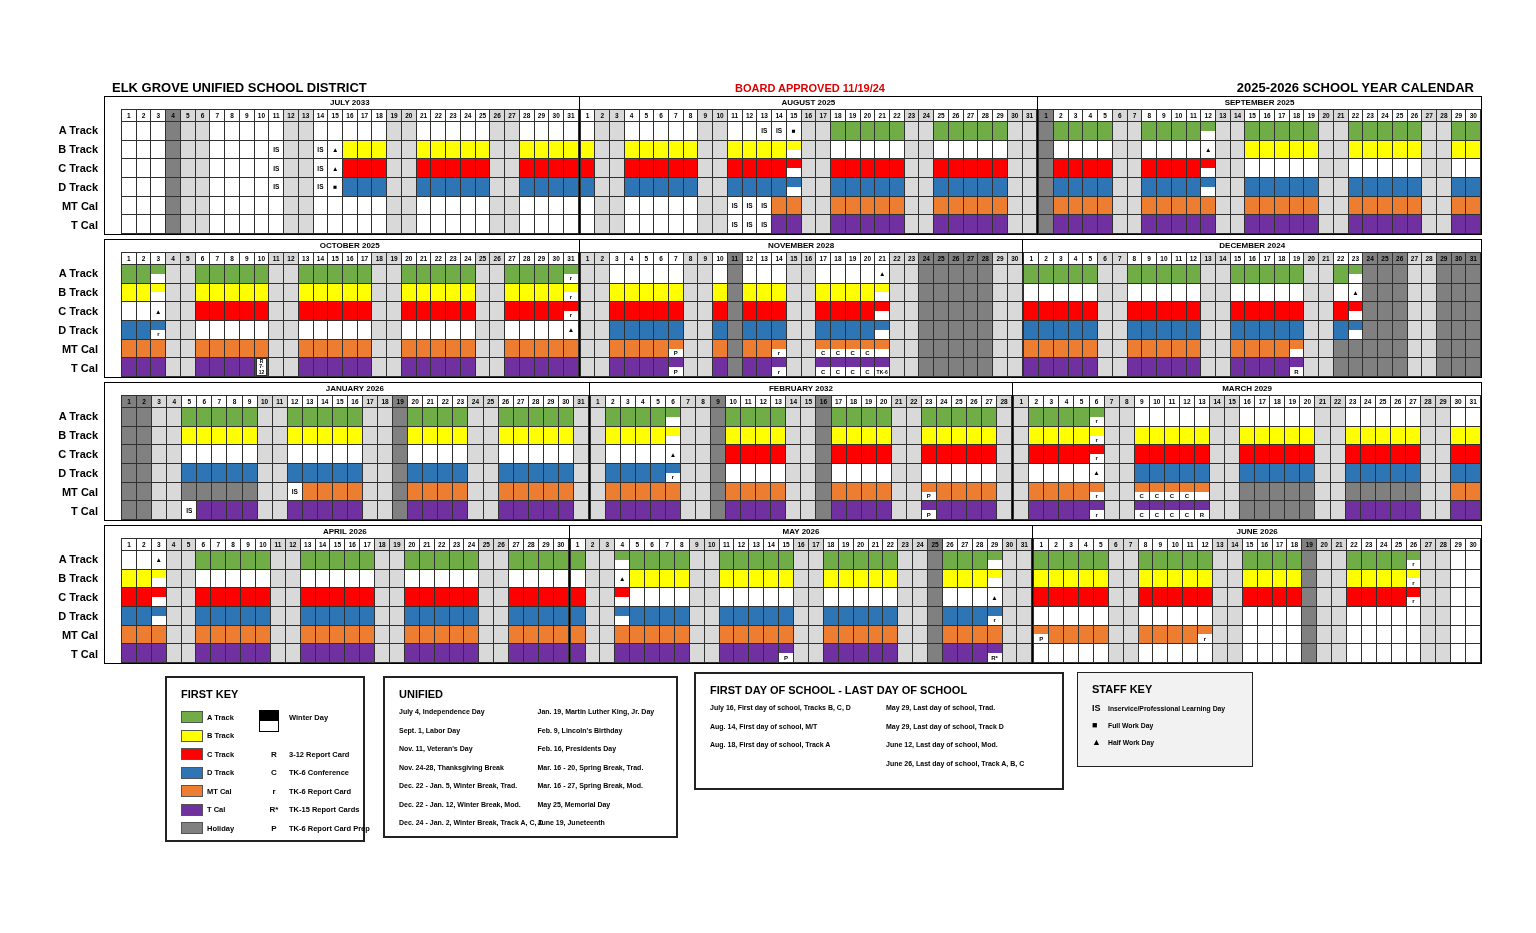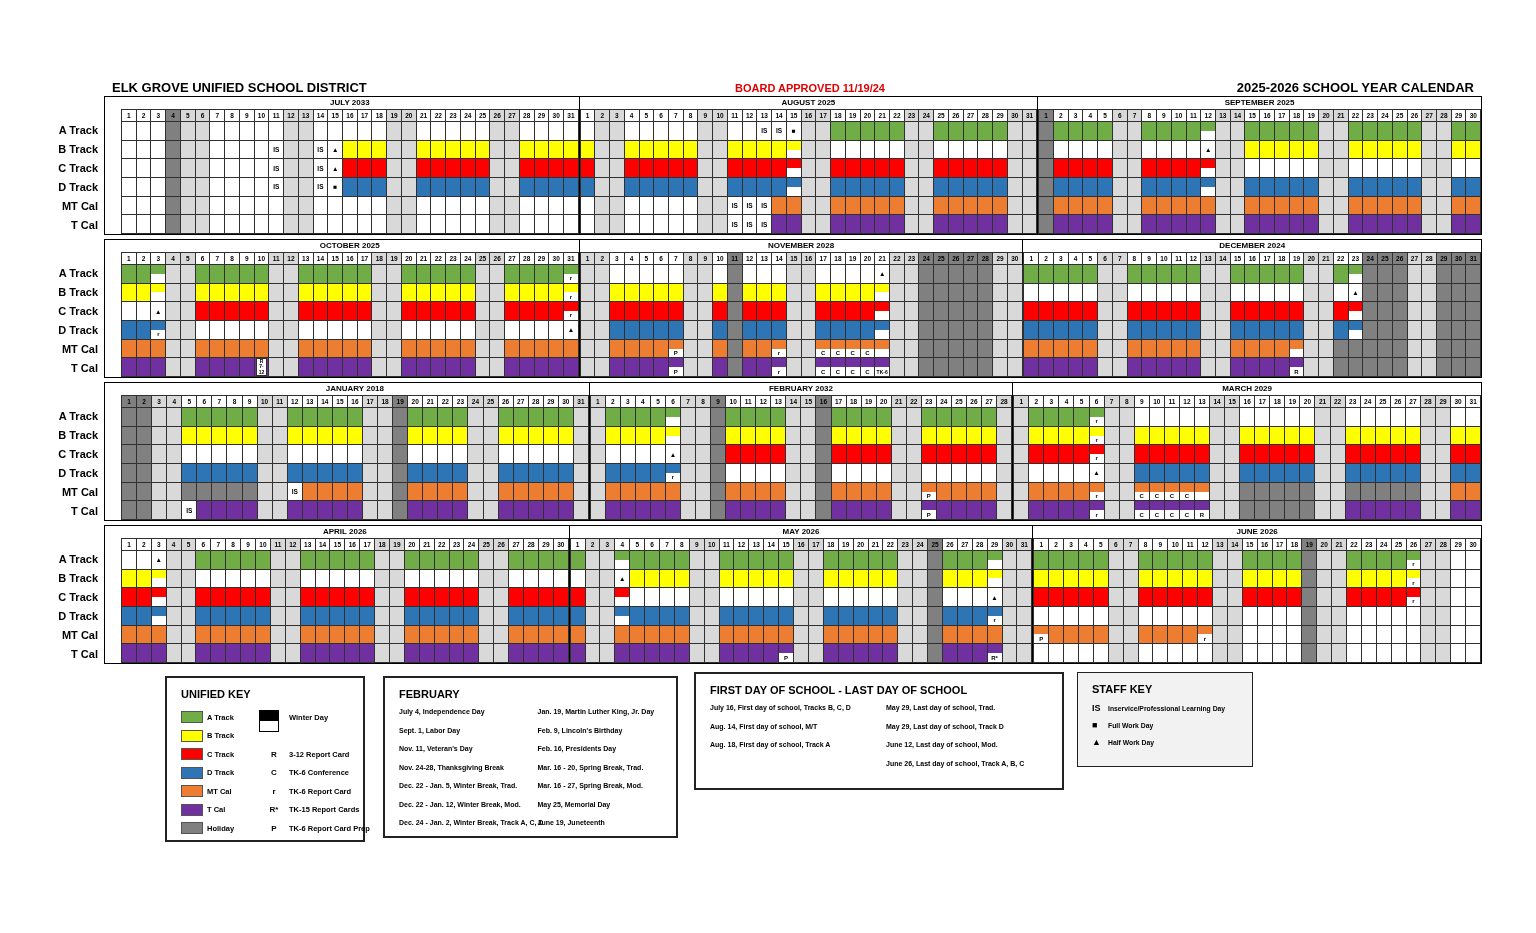--- a/index.html
+++ b/index.html
@@ -1564,21 +1564,21 @@
         <div class="track-label" style="top: 25px;">A Track</div>
         <div class="track-label" style="top: 44px;">B Track</div>
         <div class="track-label" style="top: 63px;">C Track</div>
         <div class="track-label" style="top: 82px;">D Track</div>
         <div class="track-label" style="top: 101px;">MT Cal</div>
         <div class="track-label" style="top: 120px;">T Cal</div>
       </div>
     <div class="bandbox">
         <div class="months-row">
           <div class="month" style="flex-grow: 31;">
-            <div class="month-title">JANUARY 2018</div>
+            <div class="month-title">JANUARY 2026</div>
             <div class="num-row">
               <div class="num-cell" style="background: rgb(128, 128, 128);">1</div>
               <div class="num-cell" style="background: rgb(128, 128, 128);">2</div>
               <div class="num-cell" style="background: rgb(217, 217, 217);">3</div>
               <div class="num-cell" style="background: rgb(217, 217, 217);">4</div>
               <div class="num-cell">5</div>
               <div class="num-cell">6</div>
               <div class="num-cell">7</div>
               <div class="num-cell">8</div>
               <div class="num-cell">9</div>
@@ -3015,21 +3015,21 @@
               <div class="cell" style="background: rgb(217, 217, 217);"></div>
               <div class="cell" style="background: rgb(255, 255, 255);"></div>
               <div class="cell" style="background: rgb(255, 255, 255);"></div>
             </div>
           </div>
         </div>
       </div>
   </div>
 
   <div class="legend-box" id="parent-key">
-    <div class="legend-title">UNIFIED KEY</div>
+    <div class="legend-title">FIRST KEY</div>
     <div class="pk-grid">
         <div class="pk-swatch" style="background: rgb(112, 173, 71);"></div>
         <div class="pk-label">A Track</div>
         <div class="pk-sym">
           <div class="minday-icon"></div>
         </div>
         <div class="pk-label">Winter Day</div>
         <div class="pk-swatch" style="background: rgb(255, 255, 0);"></div>
         <div class="pk-label">B Track</div>
         <div class="pk-sym"></div>
@@ -3051,21 +3051,21 @@
         <div class="pk-sym">R*</div>
         <div class="pk-label">TK-15 Report Cards</div>
         <div class="pk-swatch" style="background: rgb(128, 128, 128);"></div>
         <div class="pk-label">Holiday</div>
         <div class="pk-sym">P</div>
         <div class="pk-label">TK-6 Report Card Prep</div>
       </div>
   </div>
 
   <div class="legend-box" id="holidays">
-    <div class="legend-title">FEBRUARY</div>
+    <div class="legend-title">UNIFIED</div>
     <div class="hol-cols">
       <div class="hol-col">
           <div class="legend-line">July 4, Independence Day</div>
           <div class="legend-line">Sept. 1, Labor Day</div>
           <div class="legend-line">Nov. 11, Veteran's Day</div>
           <div class="legend-line">Nov. 24-28, Thanksgiving Break</div>
           <div class="legend-line">Dec. 22 - Jan. 5, Winter Break, Trad.</div>
           <div class="legend-line">Dec. 22 - Jan. 12, Winter Break, Mod.</div>
           <div class="legend-line">Dec. 24 - Jan. 2, Winter Break, Track A, C, D</div>
         </div>

